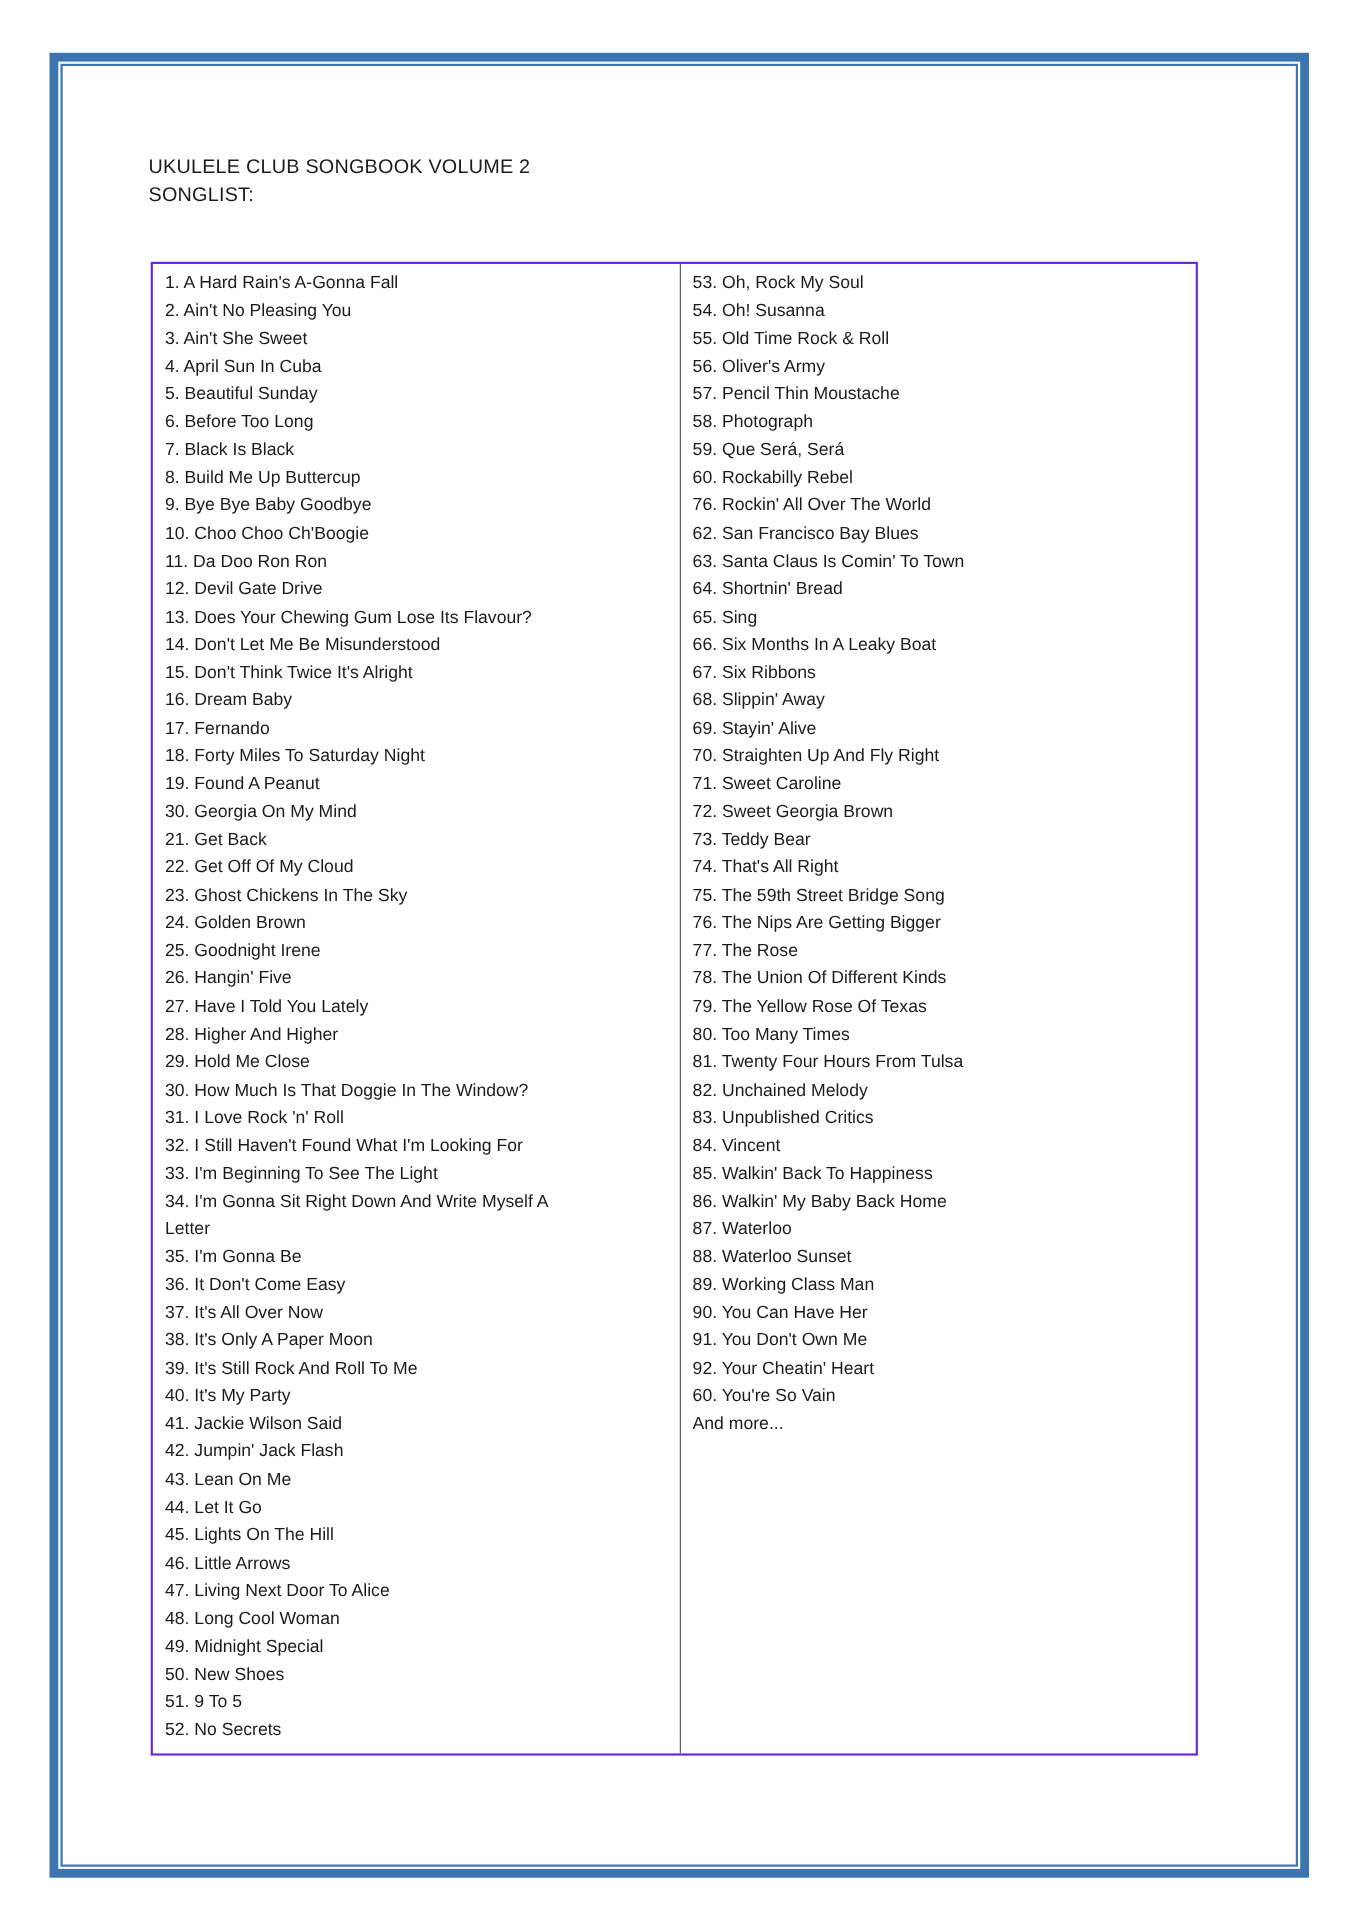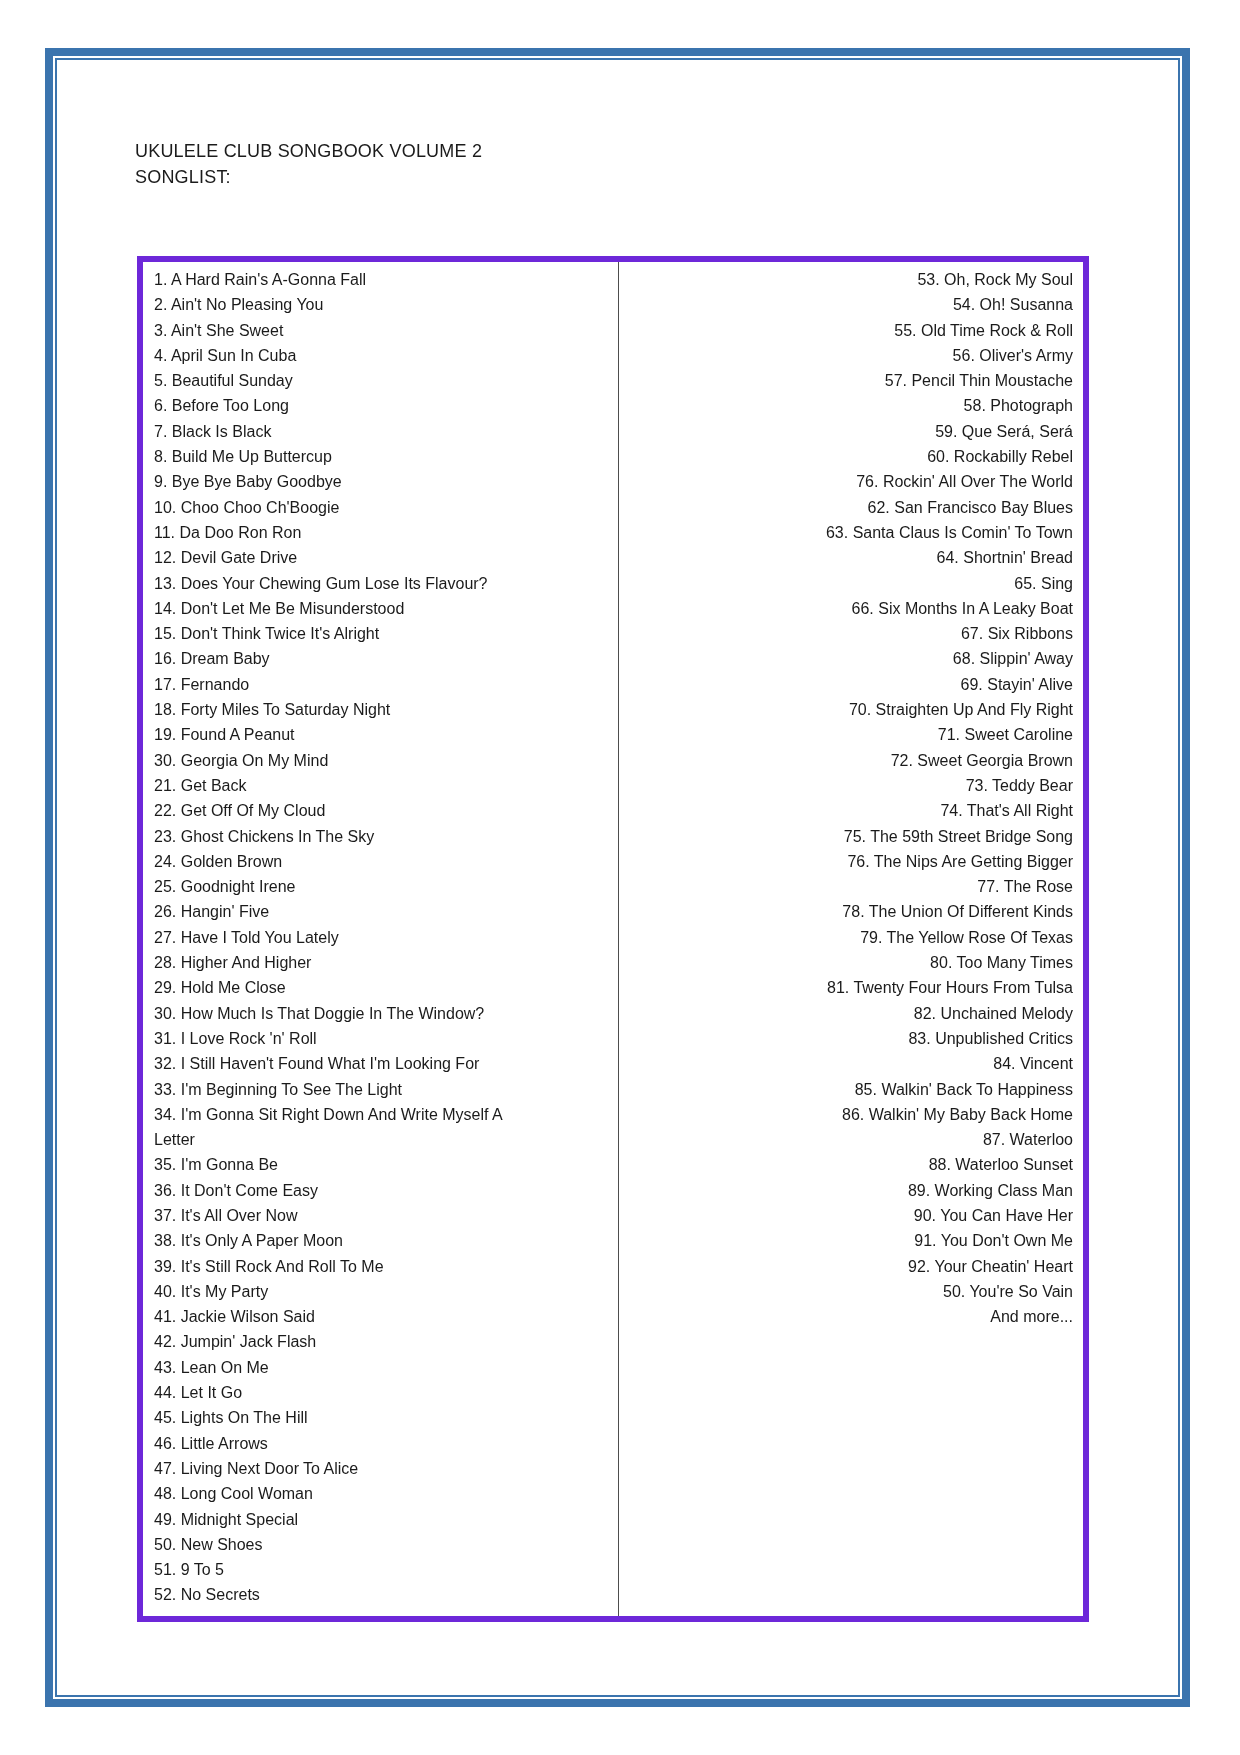--- a/index.html
+++ b/index.html
@@ -37,40 +37,38 @@
     color: #1b1b1b;
     line-height: 26px;
     letter-spacing: 0.2px;
   }
   .songlist-table {
     position: absolute;
     left: 137px;
     top: 238px;
     width: 952px;
     min-height: 1354px;
-    border: 6px solid #6d28d9;
+    border: 2px solid #6d28d9;
     display: flex;
     align-items: stretch;
     background: #ffffff;
-    margin-top: 18px;
   }
   .song-col {
     font-size: 16px;
     line-height: 25.3px;
     color: #1b1b1b;
     padding: 5px 10px 8px 11px;
   }
   .song-col.left {
     width: 481px;
     border-right: 1px solid #4d4d4d;
     padding-right: 86px; 
   }
   .song-col.right {
     width: 470px;
-    text-align: right;
   }
   .song-line { white-space: normal; }
 </style>
 </head>
 <body>
 
 <div class="page-frame">
   <div class="page-frame-inner"></div>
 </div>
 
@@ -168,16 +166,16 @@
       <div class="song-line">83. Unpublished Critics</div>
       <div class="song-line">84. Vincent</div>
       <div class="song-line">85. Walkin' Back To Happiness</div>
       <div class="song-line">86. Walkin' My Baby Back Home</div>
       <div class="song-line">87. Waterloo</div>
       <div class="song-line">88. Waterloo Sunset</div>
       <div class="song-line">89. Working Class Man</div>
       <div class="song-line">90. You Can Have Her</div>
       <div class="song-line">91. You Don't Own Me</div>
       <div class="song-line">92. Your Cheatin' Heart</div>
-      <div class="song-line">50. You're So Vain</div>
+      <div class="song-line">60. You're So Vain</div>
       <div class="song-line">And more...</div>
     </div>
 </div>
 
 </body></html>

